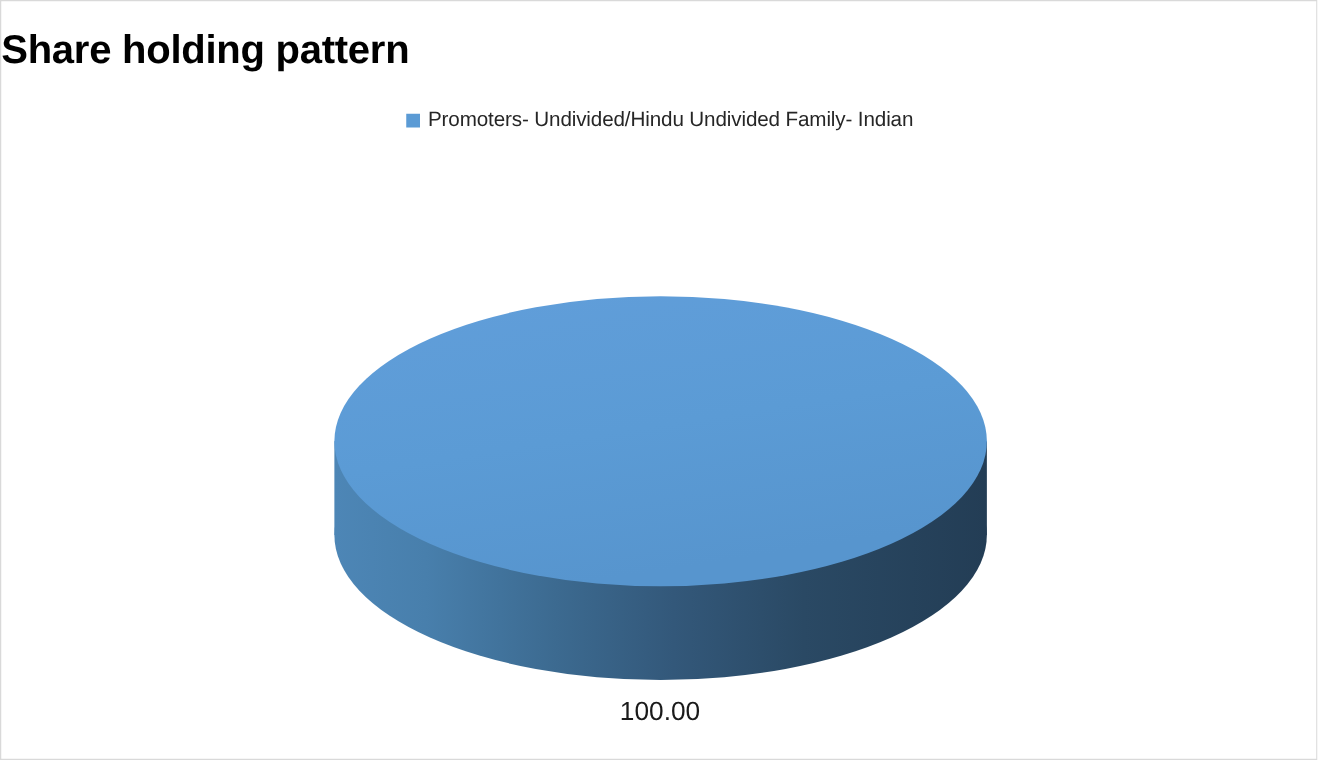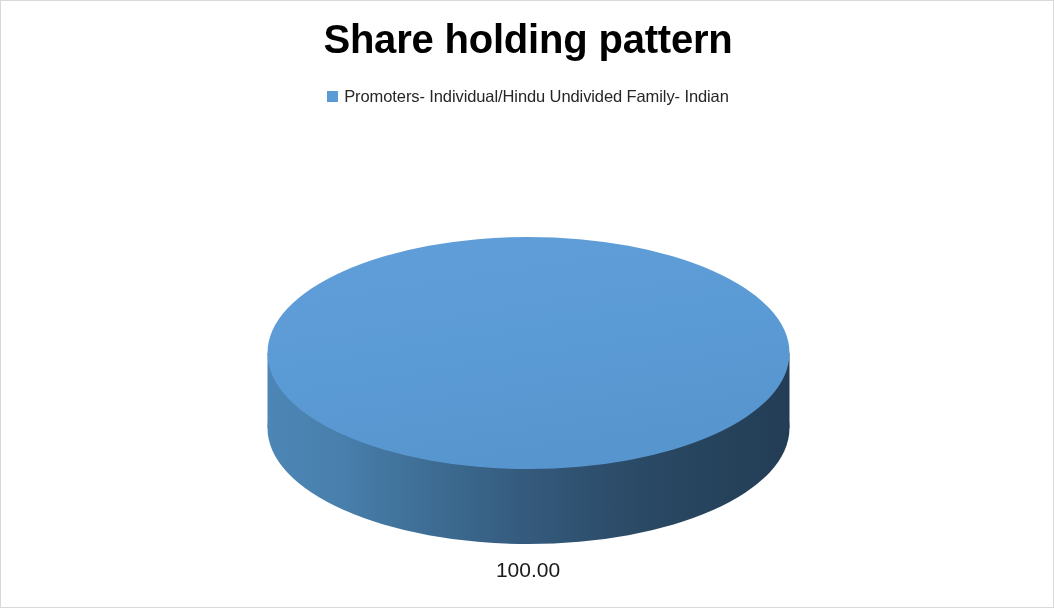--- a/index.html
+++ b/index.html
@@ -21,23 +21,22 @@
     border: 1px solid #d9d9d9;
     overflow: hidden;
   }
 
   
   #chart-title {
     position: absolute;
     left: 0;
     top: 18px;
     width: 1054px;
-    text-align: center;
     font-family: "Liberation Sans", sans-serif;
-    font-size: 40px;
+    font-size: 32px;
     font-weight: bold;
     color: #000000;
     letter-spacing: -0.2px;
     line-height: 40px;
     white-space: nowrap;
   }
 
   
   #chart-legend {
     position: absolute;
@@ -100,21 +99,21 @@
 </head>
 <body>
 
 <div id="chart-frame">
 
   <div id="chart-title">Share holding pattern</div>
 
   <div id="chart-legend">
     <div class="legend-item">
       <span class="legend-swatch" style="background:#5B9BD5;"></span>
-      <span class="legend-label">Promoters- Individual/Hindu Undivided Family- Indian</span>
+      <span class="legend-label">Promoters- Undivided/Hindu Undivided Family- Indian</span>
     </div>
   </div>
 
   <div id="plot-area">
     <svg id="pie-svg" width="1054" height="608" viewBox="0 0 1054 608">
       <defs>
         <linearGradient id="wallGrad" x1="0" y1="0" x2="1" y2="0">
           <stop offset="0.00" stop-color="#4D86B6"></stop>
           <stop offset="0.14" stop-color="#487FAC"></stop>
           <stop offset="0.34" stop-color="#3C6A90"></stop>

